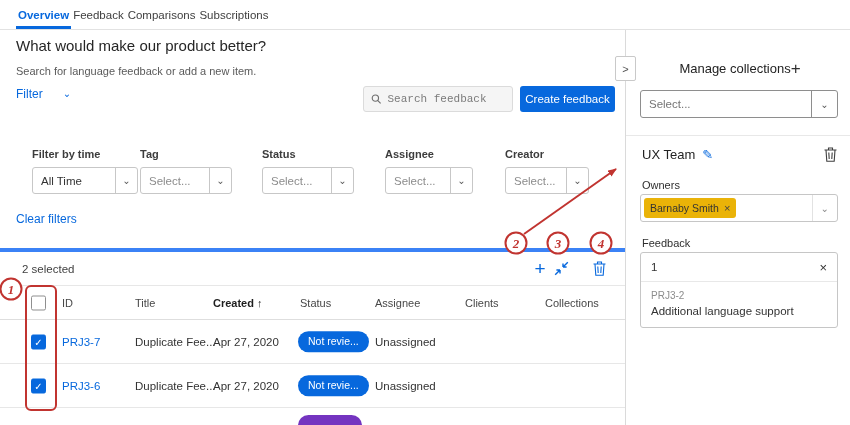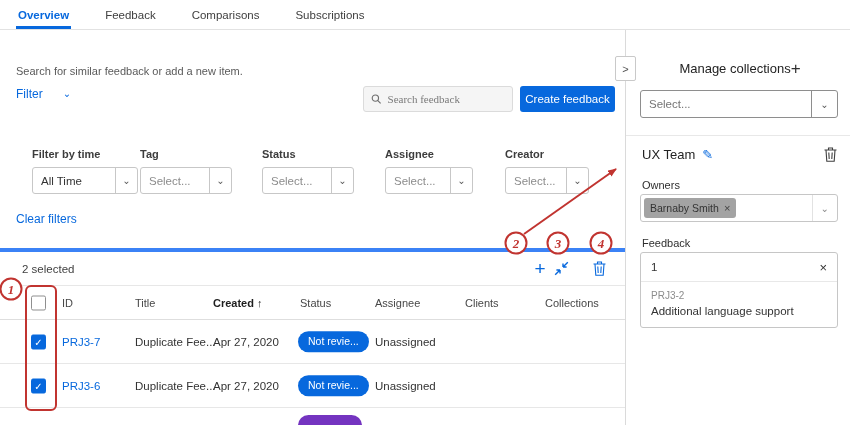--- a/index.html
+++ b/index.html
@@ -1,33 +1,33 @@
 <!DOCTYPE html>
 <html><head>
 <meta charset="utf-8">
 <style>
   *{margin:0;padding:0;box-sizing:border-box}
   html,body{width:850px;height:425px}
   body{font-family:"Liberation Sans","DejaVu Sans",sans-serif;background:#fff;color:#333}
   .screen{position:relative;width:850px;height:425px;background:#fff;overflow:hidden}
 
   
-  .tabbar{position:absolute;top:0;left:0;width:100%;height:30px;border-bottom:1px solid #E2E2E2;display:flex;padding-left:16px;gap:32px;background:#fff;z-index:2}
+  .tabbar{position:absolute;top:0;left:0;width:100%;height:30px;border-bottom:1px solid #E2E2E2;display:flex;padding-left:16px;background:#fff;z-index:2}
   .tab{display:flex;align-items:center;font-size:11.5px;color:#404040;cursor:pointer;padding:0 2px}
   .tab.active{color:#0768DD;font-weight:700;box-shadow:inset 0 -3px 0 #0768DD}
 
   
   .main{position:absolute;top:30px;left:0;width:625px;height:395px;background:#fff}
   .page-title{position:absolute;left:16px;top:7px;font-size:15px;font-weight:500;color:#262626}
   .subtitle{position:absolute;left:16px;top:35px;font-size:11px;color:#5A5A5A}
   .filter-toggle{position:absolute;left:16px;top:57px;font-size:12px;color:#0768DD;cursor:pointer;display:flex;gap:20px;align-items:center}
   .chev{font-size:10px;line-height:1}
 
   .search-box{position:absolute;left:363px;top:56px;width:150px;height:26px;background:#F5F5F5;border:1px solid #DBDBDB;border-radius:3px;display:flex;align-items:center;padding:0 7px;gap:6px}
-  .search-box input{border:0;background:transparent;outline:0;font-size:11px;color:#333;width:100%;font-family:Liberation Serif, serif}
+  .search-box input{border:0;background:transparent;outline:0;font-size:11px;color:#333;width:100%;font-family:Liberation Mono, monospace}
   .search-box input::placeholder{color:#7A7A7A}
   .create-btn{position:absolute;left:520px;top:56px;width:95px;height:26px;background:#0768DD;color:#fff;border:0;border-radius:3px;font-size:11.5px;font-family:inherit;cursor:pointer}
 
   
   .ffield{position:absolute;top:118px}
   .ffield .flabel{display:block;font-size:11px;font-weight:700;color:#3C3C3C;margin-bottom:7px}
   .fselect{height:27px;background:#fff;border:1px solid #C7C7C7;border-radius:3px;display:flex;align-items:stretch;cursor:pointer}
   .fvalue{flex:1;display:flex;align-items:center;padding:0 8px;font-size:11.5px;color:#333;white-space:nowrap;overflow:hidden}
   .fselect.ph .fvalue{color:#8C8C8C}
   .fchev{width:22px;border-left:1px solid #C7C7C7;display:flex;align-items:center;justify-content:center;color:#5A5A5A;font-size:10px}
@@ -65,21 +65,21 @@
   .sb-select{position:absolute;left:14px;top:60px;width:198px;height:28px;border:1px solid #8E8E8E;border-radius:3px;display:flex;align-items:stretch;background:#fff;cursor:pointer}
   .sb-select .fvalue{color:#757575}
   .sb-select .fchev{width:26px;border-left:1px solid #8E8E8E}
   .sb-divider{position:absolute;left:0;right:0;top:105px;border-top:1px solid #E8E8E8}
   .col-head{position:absolute;left:16px;right:13px;top:117px;display:flex;}
   .col-name{font-size:13px;color:#232323}
   .edit-btn{margin-left:7px;color:#0768DD;font-size:13px;cursor:pointer;background:none;border:0;line-height:1;font-family:inherit}
   .del-col-btn{margin-left:auto;background:none;border:0;cursor:pointer;display:flex}
   .owners-label{position:absolute;left:16px;top:149px;font-size:11px;color:#2F2F2F}
   .owner-select{position:absolute;left:14px;top:164px;width:198px;height:28px;border:1px solid #C6C6C6;border-radius:3px;display:flex;align-items:center;padding:0 0 0 3px;background:#fff}
-  .owner-tag{display:flex;align-items:center;gap:5px;background:#a3a3a3;border-radius:3px;padding:4px 6px;font-size:10.5px;color:#333}
+  .owner-tag{display:flex;align-items:center;gap:5px;background:#eab308;border-radius:3px;padding:4px 6px;font-size:10.5px;color:#333}
   .owner-tag .x{cursor:pointer;font-size:11px;color:#444;line-height:1}
   .owner-chev{margin-left:auto;color:#8A8A8A;font-size:10px;align-self:stretch;display:flex;align-items:center;padding:0 8px;border-left:1px solid #E2E2E2}
   .fb-label{position:absolute;left:16px;top:207px;font-size:11px;color:#2F2F2F}
   .fb-box{position:absolute;left:14px;top:222px;width:198px;border:1px solid #C6C6C6;border-radius:3px;background:#fff}
   .fb-head{height:29px;display:flex;align-items:center;padding:0 10px;border-bottom:1px solid #E8E8E8;font-size:11.5px;color:#333}
   .fb-clear{margin-left:auto;background:none;border:0;font-size:13px;color:#333;cursor:pointer;line-height:1;font-family:inherit}
   .fb-item{padding:8px 10px 10px;cursor:pointer}
   .fb-id{font-size:10px;color:#8C8C8C;margin-bottom:4px}
   .fb-title{font-size:11.5px;color:#333}
 
@@ -95,21 +95,22 @@
 <div class="screen">
 
   <nav class="tabbar">
     <div class="tab active">Overview</div>
     <div class="tab">Feedback</div>
     <div class="tab">Comparisons</div>
     <div class="tab">Subscriptions</div>
   </nav>
 
   <main class="main">
-    <p class="subtitle">Search for similar feedback or add a new item.</p>
+    <h1 class="page-title">What would make our product better?</h1>
+    <p class="subtitle">Search for language feedback or add a new item.</p>
 
     <div class="filter-toggle">
       <span>Filter</span>
       <span class="chev">⌄</span>
     </div>
 
     <div class="search-box">
       <svg width="12" height="12" viewBox="0 0 12 12">
           <circle cx="5" cy="5" r="3.6" stroke="#6E6E6E" stroke-width="1.3" fill="none"></circle>
           <line x1="7.8" y1="7.8" x2="11" y2="11" stroke="#6E6E6E" stroke-width="1.3"></line>

